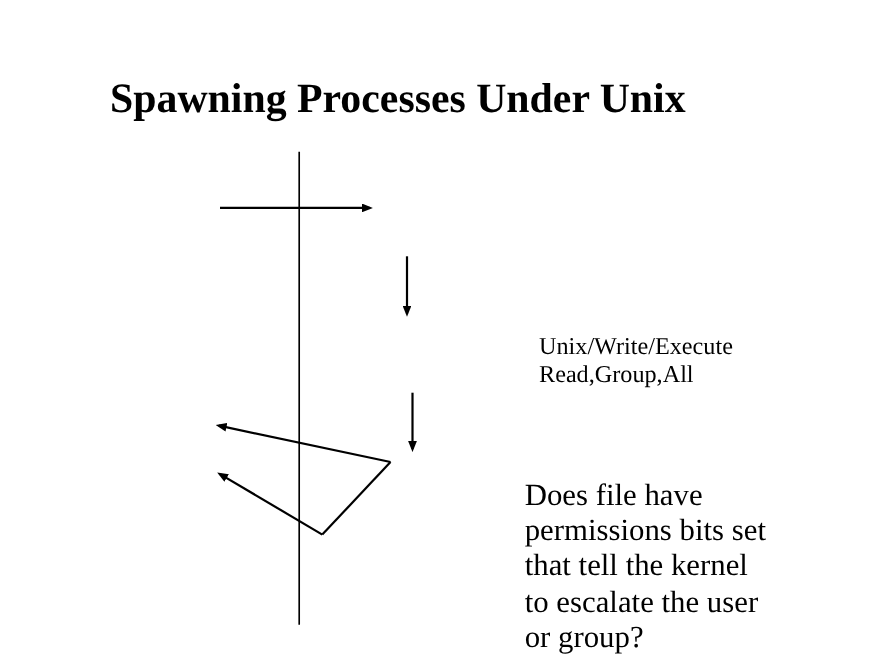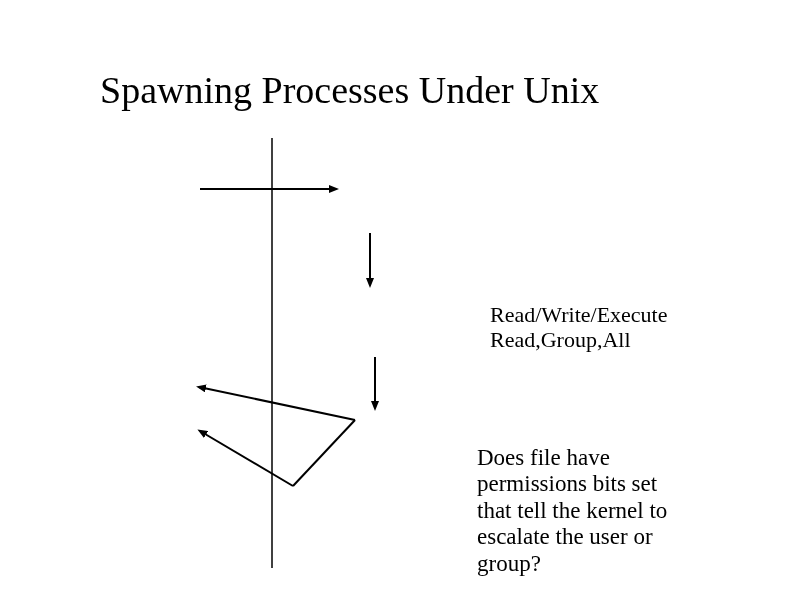--- a/index.html
+++ b/index.html
@@ -10,34 +10,34 @@
       background: white;
       font-family: "Times New Roman", Times, serif;
       position: relative;
       overflow: hidden;
     }
     .title {
       position: absolute;
       top: 68px;
       left: 100px;
       font-size: 38px;
-      font-weight: normal;
+      font-weight: bold;
     }
     .label1 {
       position: absolute;
       top: 302px;
       left: 490px;
       font-size: 22px;
       line-height: 1.15;
     }
     .label2 {
       position: absolute;
-      top: 445px;
+      top: 435px;
       left: 477px;
-      font-size: 23px;
+      font-size: 28px;
       line-height: 1.15;
       width: 220px;
     }
     .svg-layer {
       position: absolute;
       top: 0;
       left: 0;
     }
   </style>
 </head>
@@ -60,17 +60,17 @@
 
   <line x1="375" y1="357" x2="375" y2="408" stroke="black" stroke-width="2" marker-end="url(#arrowhead)"></line>
 
   <line x1="355" y1="420" x2="199" y2="387" stroke="black" stroke-width="2" marker-end="url(#arrowhead)"></line>
 
   <line x1="355" y1="420" x2="293" y2="486" stroke="black" stroke-width="2"></line>
   <line x1="293" y1="486" x2="200" y2="431" stroke="black" stroke-width="2" marker-end="url(#arrowhead)"></line>
 </svg>
 
 <div class="label1">
-  <span>Read/Write/Execute</span><br>
+  <span>Unix/Write/Execute</span><br>
   <span>Read,Group,All</span>
 </div>
 
 <div class="label2">Does file have permissions bits set that tell the kernel to escalate the user or group?</div>
 
 </body></html>

